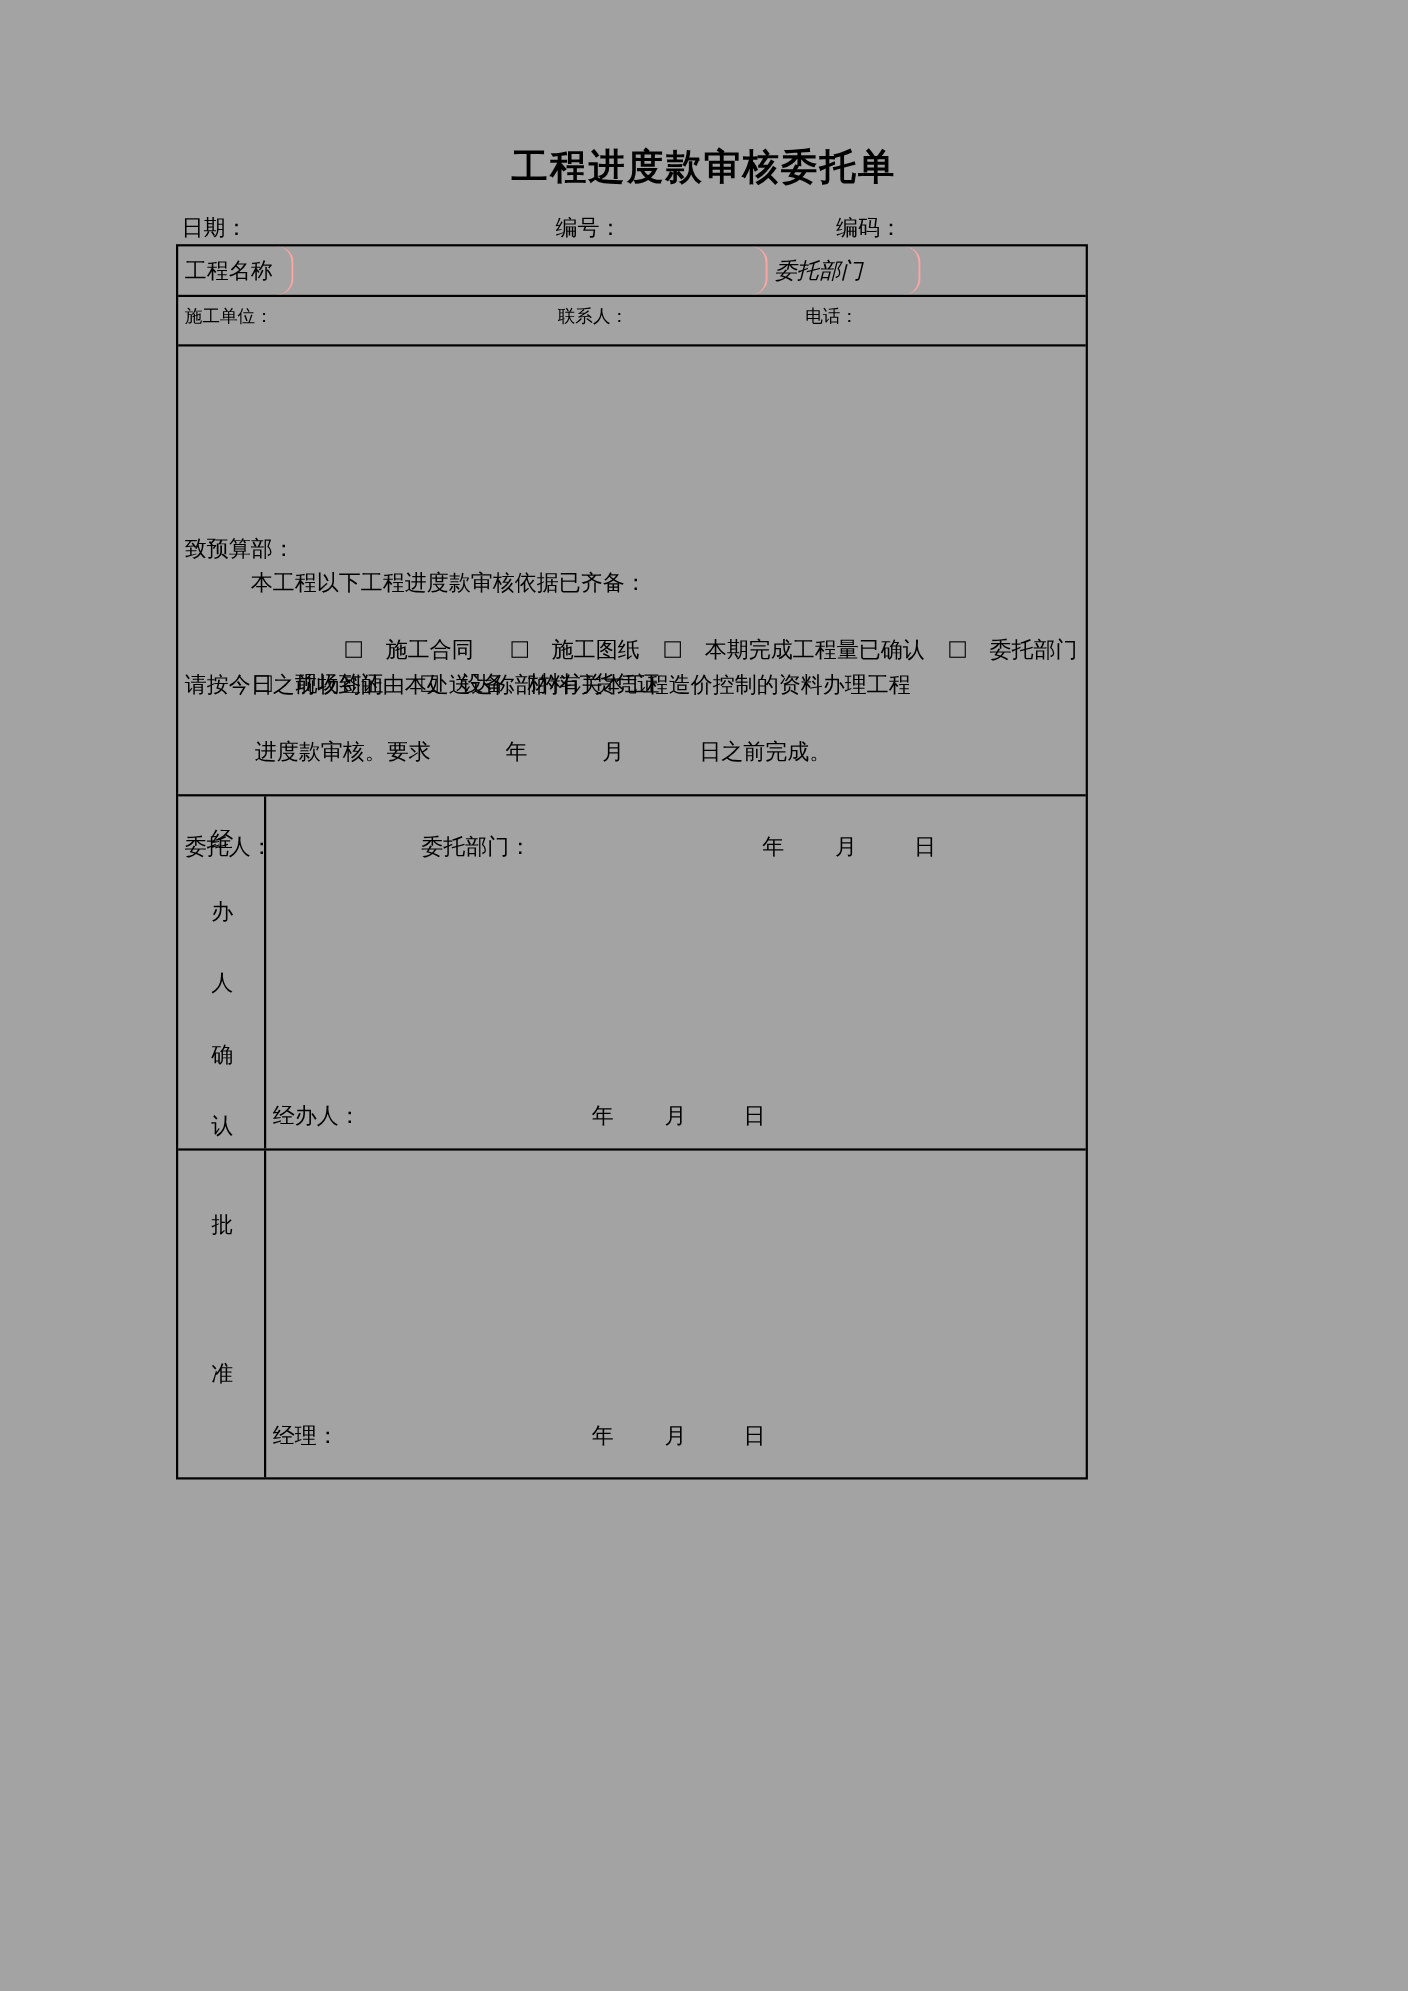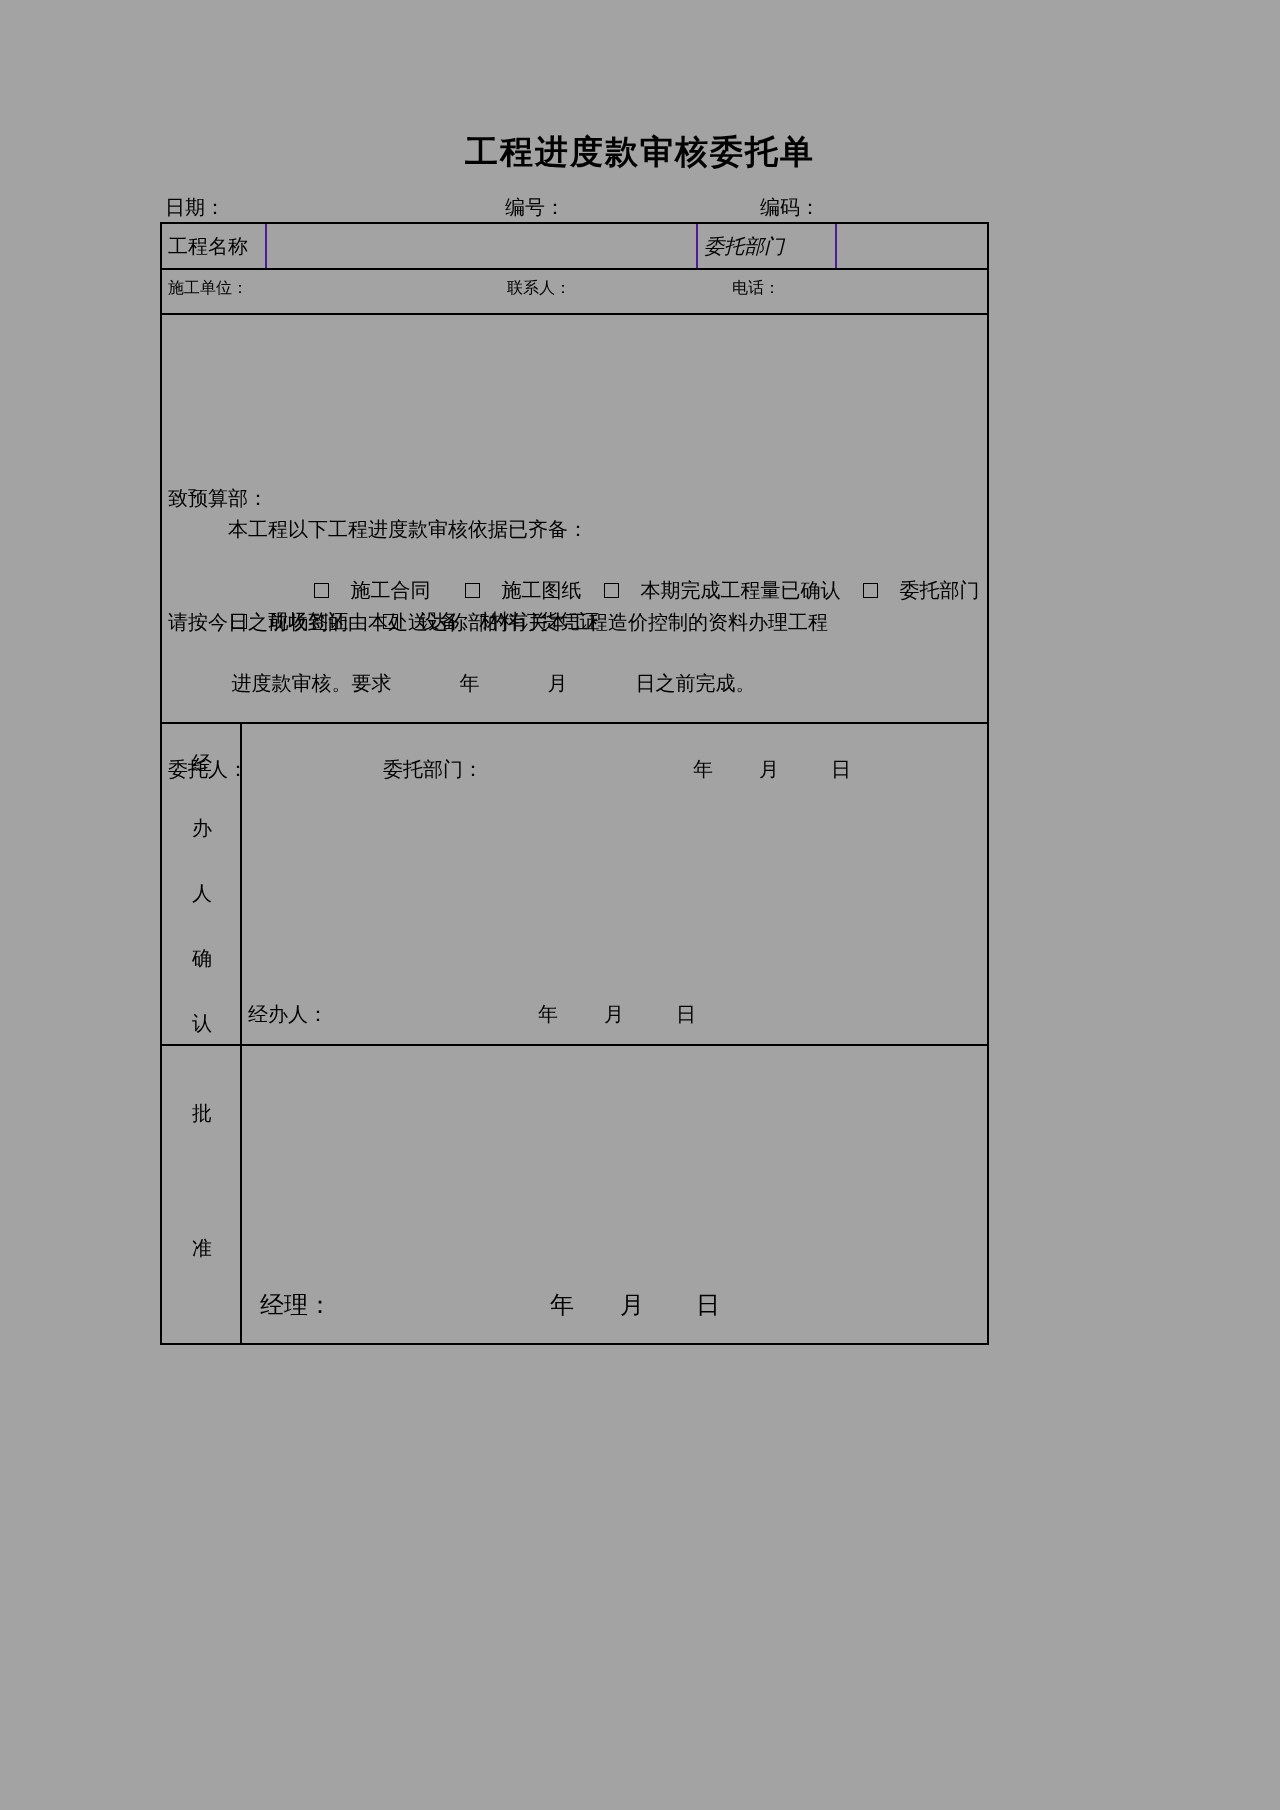--- a/index.html
+++ b/index.html
@@ -67,21 +67,21 @@
     box-sizing: border-box;
   }
   .row:last-child { border-bottom: none; }
 
   .cell {
     box-sizing: border-box;
     font-size: 20px;
     line-height: 28px;
     padding: 0;
   }
-  .cell.bordered-right { border-right: 2px solid #4c1d95; }
+  .cell.bordered-right { border-right: 2px solid #fca5a5; border-radius: 15px; }
 
   
   .r1 { height: 46px; }
   .r1 .c-label1 {
     width: 105px;
     padding: 8px 0 0 6px;
   }
   .r1 .c-blank1 { flex: 1; }
   .r1 .c-label2 {
     width: 139px;
@@ -182,24 +182,24 @@
   
   .r5 { height: 297px; }
   .r5 .vlabel { top: 54px; }
   .r5 .vlabel span { margin-bottom: 108px; }
   .r5-body {
     flex: 1;
     position: relative;
   }
   .r5-sign {
     position: absolute;
-    left: 18px;
+    left: 6px;
     bottom: 24px;
     width: 700px;
-    font-size: 24px;
+    font-size: 20px;
     line-height: 28px;
     height: 28px;
   }
   .r5-sign .s-who { position: absolute; left: 0; top: 0; }
   .r5-sign .s-ymd { position: absolute; left: 290px; top: 0; }
 
   .sp-2 { display:inline-block; width: 22px; }
   .sp-3 { display:inline-block; width: 34px; }
   .sp-6 { display:inline-block; width: 68px; }
 </style>

